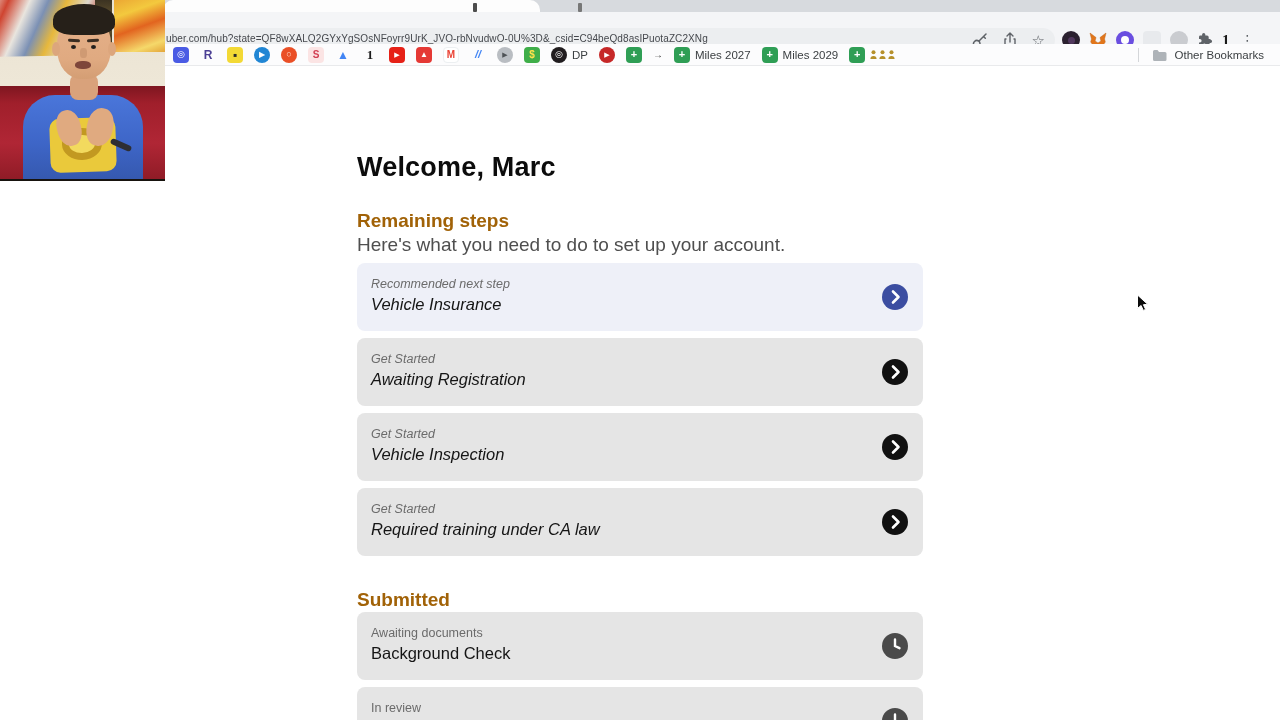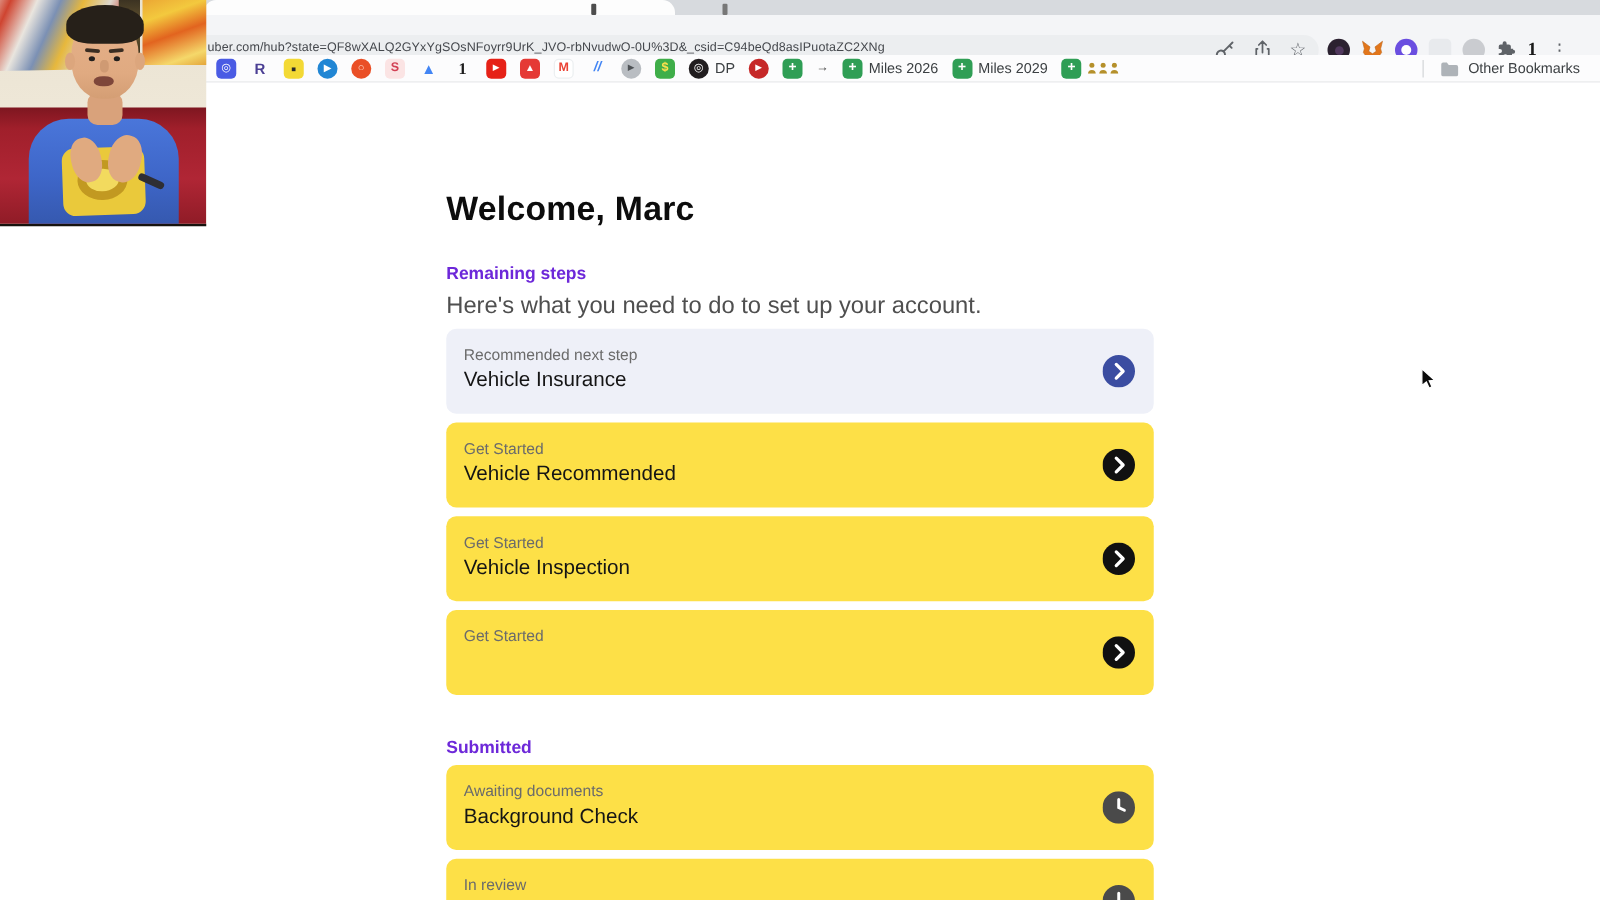--- a/index.html
+++ b/index.html
@@ -31,29 +31,29 @@
   .people { display:flex; gap:2px; align-items:flex-end; }
   .other-bm { position:absolute; right:16px; top:44px; height:22px; display:flex; align-items:center; gap:7px; }
   .vdiv { width:1px; height:14px; background:#d4d6d9; margin-right:6px; }
 
   
   .site-header { position:absolute; left:0; top:72px; width:1280px; height:51px; background:#000000; }
   .help-btn { position:absolute; right:14px; top:10px; height:31px; padding:0 14px; border:none; border-radius:16px; background:#fff; display:flex; align-items:center; gap:7px; font-family:inherit; font-size:13px; font-weight:500; color:#111; cursor:pointer; }
 
   .main { position:absolute; left:357px; top:0; width:566px; }
   .welcome { position:absolute; left:0; top:152px; font-size:27px; font-weight:700; color:#0c0c0c; letter-spacing:0.2px; }
-  .sec-h { position:absolute; left:0; font-size:14px; font-weight:600; color:#6d28d9; }
+  .sec-h { position:absolute; left:0; font-size:19px; font-weight:600; color:#a16207; }
   .sec-h.remaining { top:210px; }
   .sec-h.submitted { top:589px; }
   .sec-sub { position:absolute; left:0; top:234px; font-size:19px; color:#4f4f4f; }
 
   .cards { position:absolute; left:0; width:566px; }
-  .cards.remaining-cards { top:263px; }
+  .cards.remaining-cards { top:263px;font-style:italic; }
   .cards.submitted-cards { top:612px; }
-  .step-card { position:relative; width:566px; height:68px; border-radius:8px; background:#fde047; margin-bottom:7px; cursor:pointer; }
+  .step-card { position:relative; width:566px; height:68px; border-radius:8px; background:#e5e5e5; margin-bottom:7px; cursor:pointer; }
   .step-card.recommended { background:#eef0f8; }
   .step-label { position:absolute; left:14px; top:14px; font-size:12.5px; color:#6b6b6b; }
   .step-title { position:absolute; left:14px; top:32px; font-size:16.5px; font-weight:500; color:#151515; }
   .step-icon { position:absolute; right:15px; top:21px; width:26px; height:26px; }
 
   
   .webcam { position:absolute; left:0; top:0; width:165px; height:181px; overflow:hidden; z-index:50; background:linear-gradient(180deg,#e9e2d2 0%,#efe8d8 55%,#e5dccc 100%); border-bottom:2px solid #17130e; }
   .webcam * { position:absolute; }
   .painting-left { left:-8px; top:-10px; width:104px; height:66px; background:linear-gradient(115deg,#efebe2 0%,#cf4430 16%,#e9e5de 32%,#7b90b4 46%,#e7b83c 60%,#dcd7cd 76%,#c73c2e 90%,#e8e2d8 100%); transform:rotate(-1deg); }
   .art-dark { left:95px; top:0; width:17px; height:48px; background:linear-gradient(180deg,#3c3322,#6e5c33 50%,#2e2718); }
@@ -176,21 +176,21 @@
         <i class="fav" style="background:#c62828;border-radius:50%;color:#fff;font-size:7px">▶</i>
       </span>
     <span class="bm">
         <i class="fav" style="background:#2f9e55;color:#fff;font-size:11px">+</i>
       </span>
     <span class="bm">
         <i class="fav" style="color:#3a3a3a;font-size:10px;width:10px">→</i>
       </span>
     <span class="bm">
       <i class="fav" style="background:#2f9e55;color:#fff;font-size:11px">+</i>
-      <span class="bm-label">Miles 2026</span>
+      <span class="bm-label">Miles 2027</span>
     </span>
     <span class="bm">
       <i class="fav" style="background:#2f9e55;color:#fff;font-size:11px">+</i>
       <span class="bm-label">Miles 2029</span>
     </span>
     <span class="bm">
       <i class="fav" style="background:#2f9e55;color:#fff;font-size:11px">+</i>
       <span class="people">
         <svg width="7" height="9" viewBox="0 0 7 9">
             <circle cx="3.5" cy="2.2" r="2" fill="#b5902b"></circle>
@@ -225,36 +225,37 @@
       <div class="step-card recommended">
         <span class="step-label">Recommended next step</span>
         <span class="step-title">Vehicle Insurance</span>
         <svg class="step-icon" viewBox="0 0 26 26">
             <circle cx="13" cy="13" r="13" fill="#3b4da1"></circle>
             <path d="M11 7.5L16.5 13 11 18.5" stroke="#fff" stroke-width="2.6" fill="none" stroke-linecap="round" stroke-linejoin="round"></path>
           </svg>
       </div>
       <div class="step-card">
         <span class="step-label">Get Started</span>
-        <span class="step-title">Vehicle Recommended</span>
+        <span class="step-title">Awaiting Registration</span>
         <svg class="step-icon" viewBox="0 0 26 26">
             <circle cx="13" cy="13" r="13" fill="#111111"></circle>
             <path d="M11 7.5L16.5 13 11 18.5" stroke="#fff" stroke-width="2.6" fill="none" stroke-linecap="round" stroke-linejoin="round"></path>
           </svg>
       </div>
       <div class="step-card">
         <span class="step-label">Get Started</span>
         <span class="step-title">Vehicle Inspection</span>
         <svg class="step-icon" viewBox="0 0 26 26">
             <circle cx="13" cy="13" r="13" fill="#111111"></circle>
             <path d="M11 7.5L16.5 13 11 18.5" stroke="#fff" stroke-width="2.6" fill="none" stroke-linecap="round" stroke-linejoin="round"></path>
           </svg>
       </div>
       <div class="step-card">
         <span class="step-label">Get Started</span>
+        <span class="step-title">Required training under CA law</span>
         <svg class="step-icon" viewBox="0 0 26 26">
             <circle cx="13" cy="13" r="13" fill="#111111"></circle>
             <path d="M11 7.5L16.5 13 11 18.5" stroke="#fff" stroke-width="2.6" fill="none" stroke-linecap="round" stroke-linejoin="round"></path>
           </svg>
       </div>
     </div>
 
     <div class="sec-h submitted">Submitted</div>
 
     <div class="cards submitted-cards">

